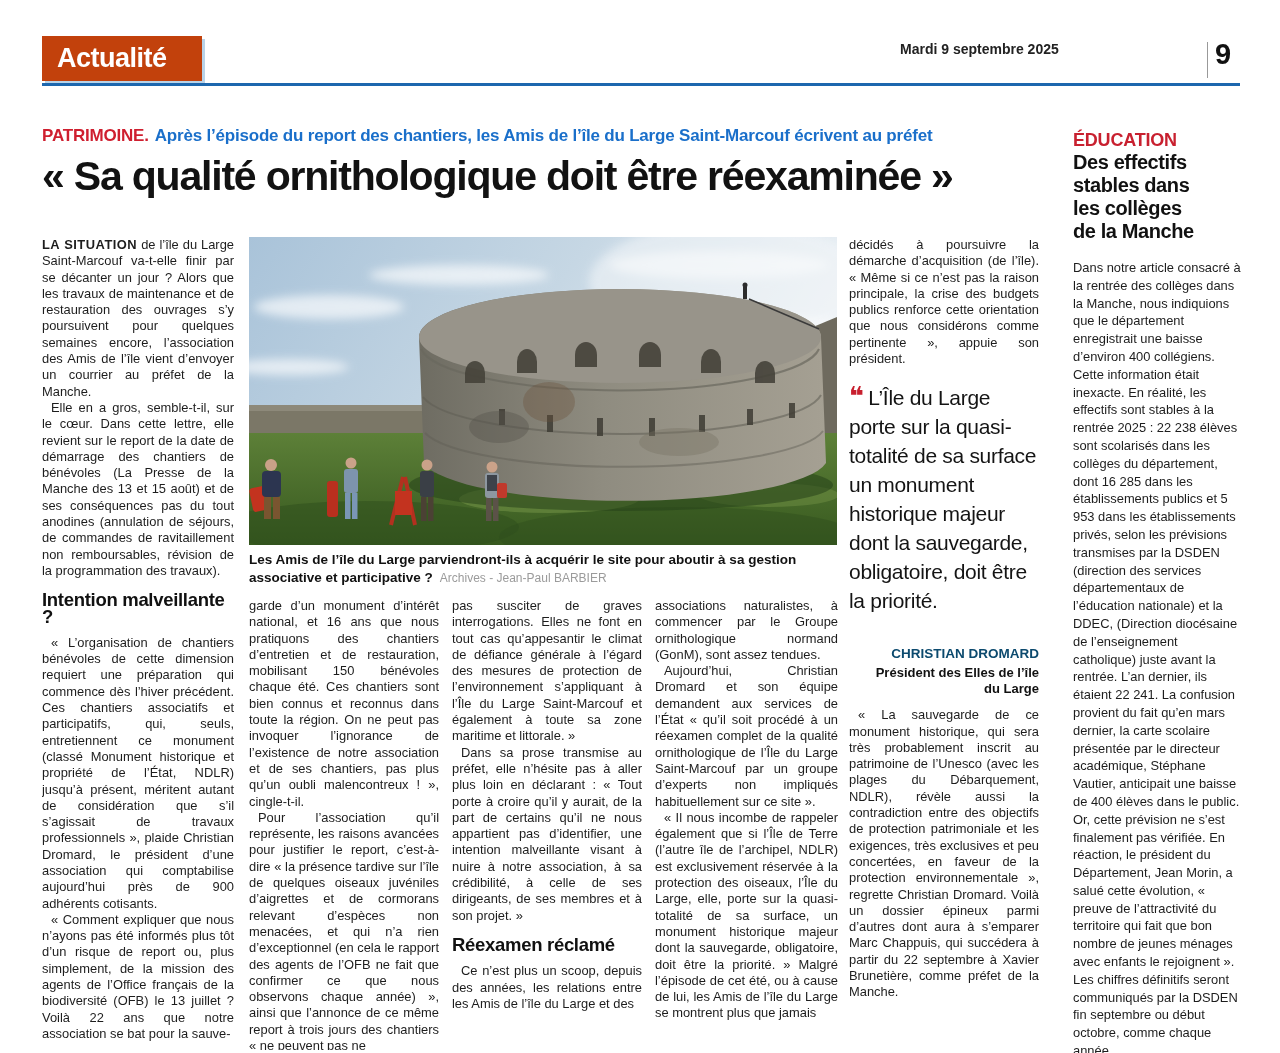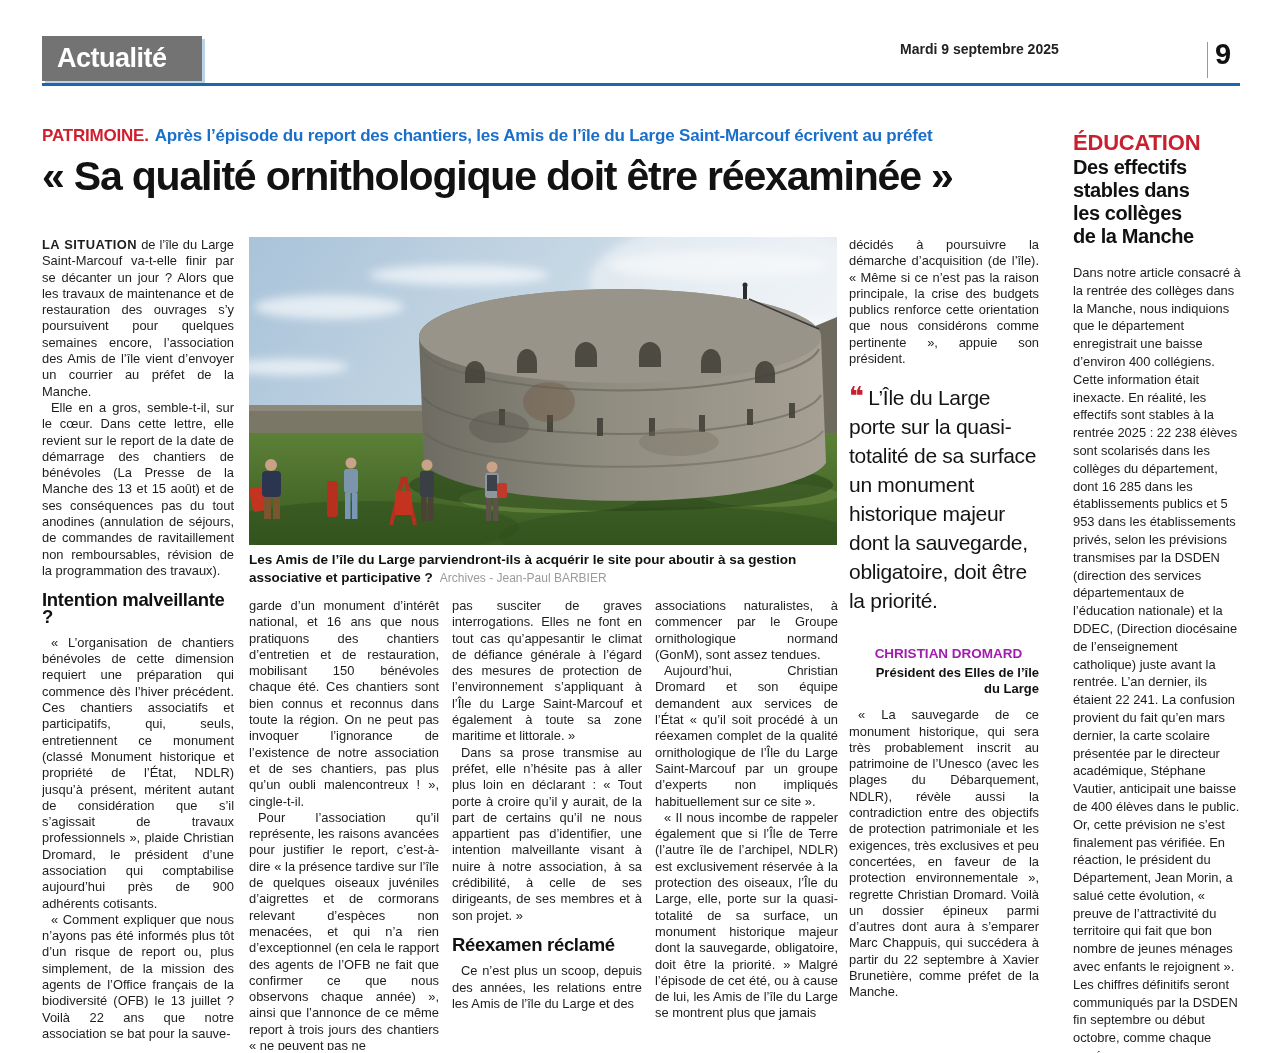--- a/index.html
+++ b/index.html
@@ -5,21 +5,21 @@
   * { margin:0; padding:0; box-sizing:border-box; }
   html,body { background:#e8e8e8; }
   .page {
     position:relative; width:1280px; height:1053px; background:#ffffff;
     font-family:"Liberation Sans","DejaVu Sans",sans-serif; color:#1f1f1f;
     overflow:hidden; margin:0 auto;
   }
   
   .section-box {
     position:absolute; left:42px; top:36px; width:160px; height:45px;
-    background:#737373; color:#fff; font-size:27px; font-weight:bold;
+    background:#c2410c; color:#fff; font-size:27px; font-weight:bold;
     line-height:45px; padding-left:15px; letter-spacing:-0.5px;
     box-shadow:3px 3px 0 #b9d3e8;
   }
   .top-rule { position:absolute; left:42px; top:83px; width:1198px; height:3px; background:#1d67ae; }
   .header-meta { position:absolute; left:900px; top:39px; width:295px; font-size:14px; line-height:20px; color:#222; }
   .header-meta .date { font-weight:bold; }
   .site-a { color:#2f9bd6; font-weight:bold; }
   .site-b { color:#8a8a8a; font-weight:bold; }
   .header-divider { position:absolute; left:1207px; top:42px; width:1px; height:36px; background:#999; }
   .page-number { position:absolute; left:1215px; top:38px; font-size:29px; font-weight:bold; color:#111; }
@@ -50,28 +50,28 @@
 
   
   .photo { position:absolute; left:249px; top:237px; width:588px; height:308px; overflow:hidden; background:#b8cadb; }
   .caption { position:absolute; left:249px; top:551px; width:588px; font-size:13.5px; line-height:18px; font-weight:bold; color:#111; }
   .credit { font-weight:normal; font-size:12px; color:#9b9b9b; margin-left:7px; }
 
   
   .pullquote { margin:16px 0 10px; text-align:left; }
   .quote-mark { color:#c8202f; font-size:26px; font-weight:bold; margin-right:4px; line-height:1; }
   .pullquote-text { font-size:21px; line-height:29px; color:#141414; letter-spacing:-0.3px; white-space:pre-line; text-indent:0; display:inline; }
-  .quote-author { text-align:center; font-size:13.5px; font-weight:bold; color:#a21caf; margin-top:31px; text-indent:0; }
+  .quote-author { text-align:right; font-size:13.5px; font-weight:bold; color:#0c4a6e; margin-top:31px; text-indent:0; }
   .quote-role { text-align:right; font-size:13px; font-weight:bold; color:#111; margin-top:2px; margin-bottom:10px; text-indent:0; }
   .byline { text-align:right; font-size:14.5px; font-weight:bold; color:#111; margin-top:42px; text-indent:0; }
   .byline-bullet { color:#1d67ae; font-size:12px; margin-right:5px; }
 
   
   .sidebar { position:absolute; left:1073px; top:130px; width:170px; }
-  .sidebar-section { color:#c8202f; font-size:22px; font-weight:bold; letter-spacing:-0.2px; }
+  .sidebar-section { color:#c8202f; font-size:18px; font-weight:bold; letter-spacing:-0.2px; }
   .sidebar-title { font-size:20px; line-height:23px; font-weight:bold; color:#111; letter-spacing:-0.4px; white-space:pre-line; }
   .sidebar-body { margin-top:16px; font-size:12.9px; line-height:17.8px; color:#1d1d1d; text-align:left; }
 </style>
 </head>
 <body>
 
 <div class="page">
 
   <div class="section-box">Actualité</div>
   <div class="top-rule"></div>

